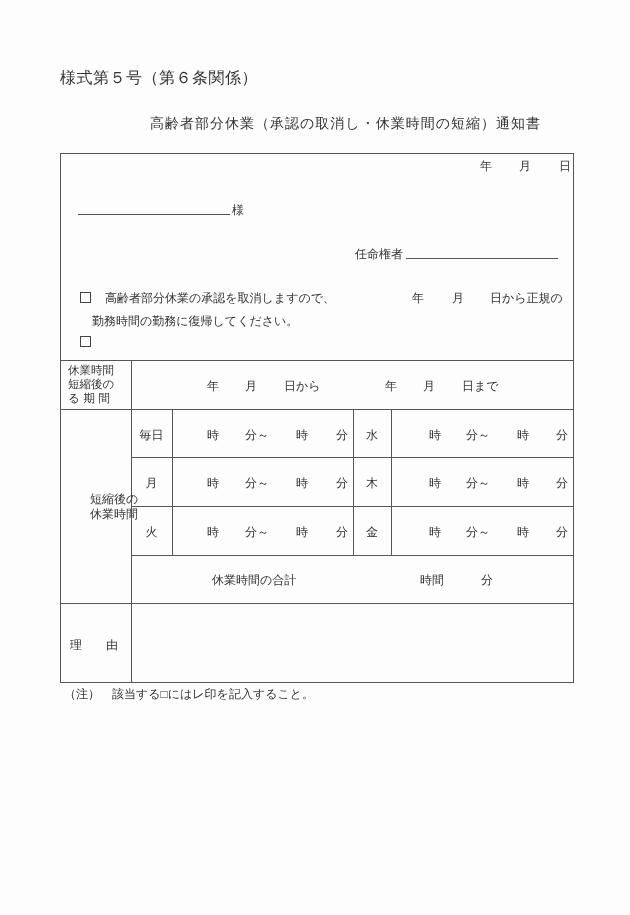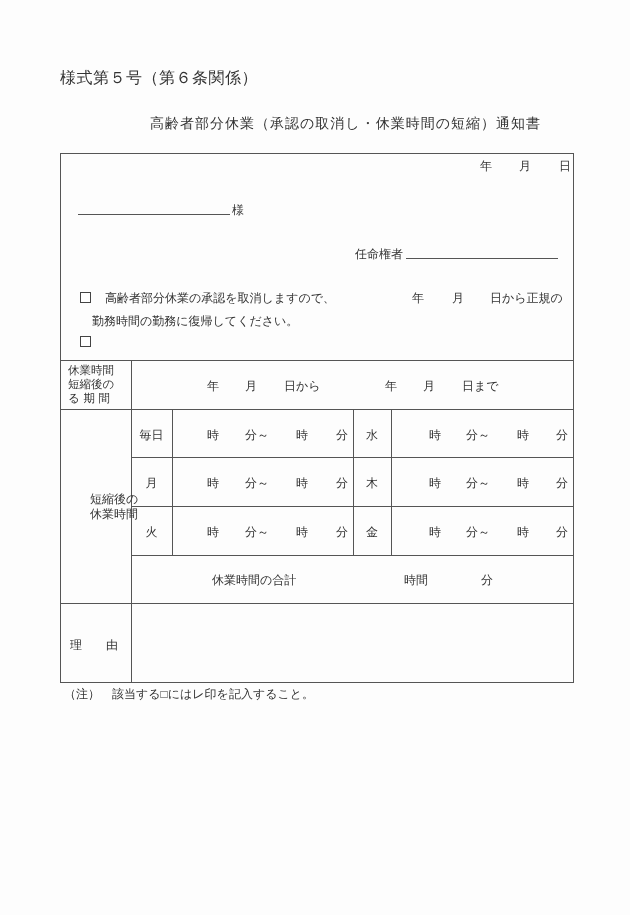--- a/index.html
+++ b/index.html
@@ -108,19 +108,19 @@
 <div class="t" style="left:245px; top:524px;">分～</div>
 <div class="t" style="left:296px; top:524px;">時</div>
 <div class="t" style="left:336px; top:524px;">分</div>
 <div class="t c" style="left:353px; width:38px; top:524px;">金</div>
 <div class="t" style="left:429px; top:524px;">時</div>
 <div class="t" style="left:466px; top:524px;">分～</div>
 <div class="t" style="left:517px; top:524px;">時</div>
 <div class="t" style="left:556px; top:524px;">分</div>
 
 <div class="t" style="left:212px; top:572px;">休業時間の合計</div>
-<div class="t" style="left:404px; top:572px;">時間</div>
+<div class="t" style="left:420px; top:572px;">時間</div>
 <div class="t" style="left:481px; top:572px;">分</div>
 
 <div class="t" style="left:70px; top:637px;">理　　由</div>
 <div class="t" style="left:140px; top:612px; width:425px; height:64px;"></div>
 
 <div class="t" style="left:64px; top:686px;font-family:Liberation Mono, monospace;">（注）　該当する□にはレ印を記入すること。</div>
 
 </body></html>

